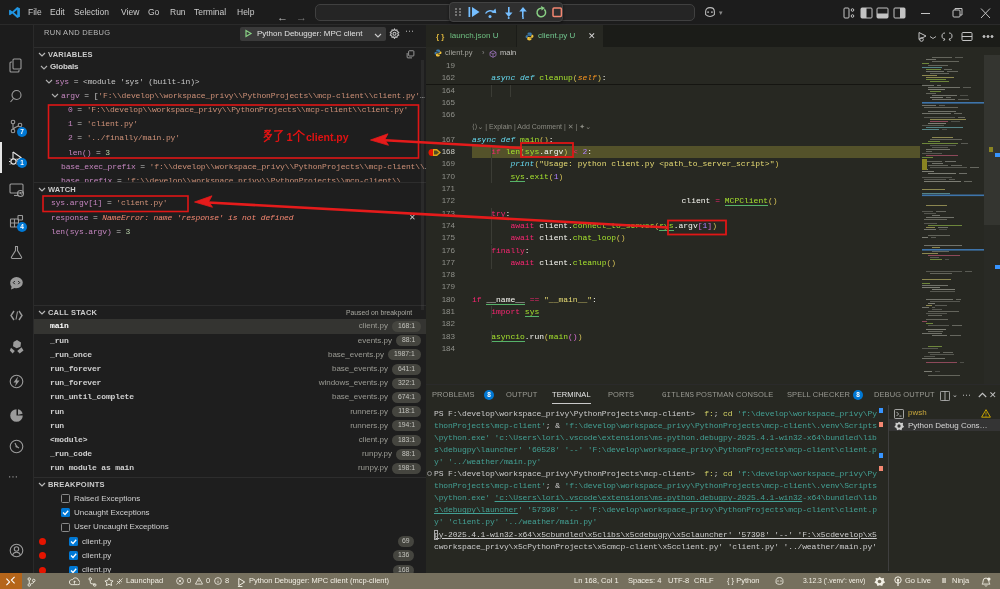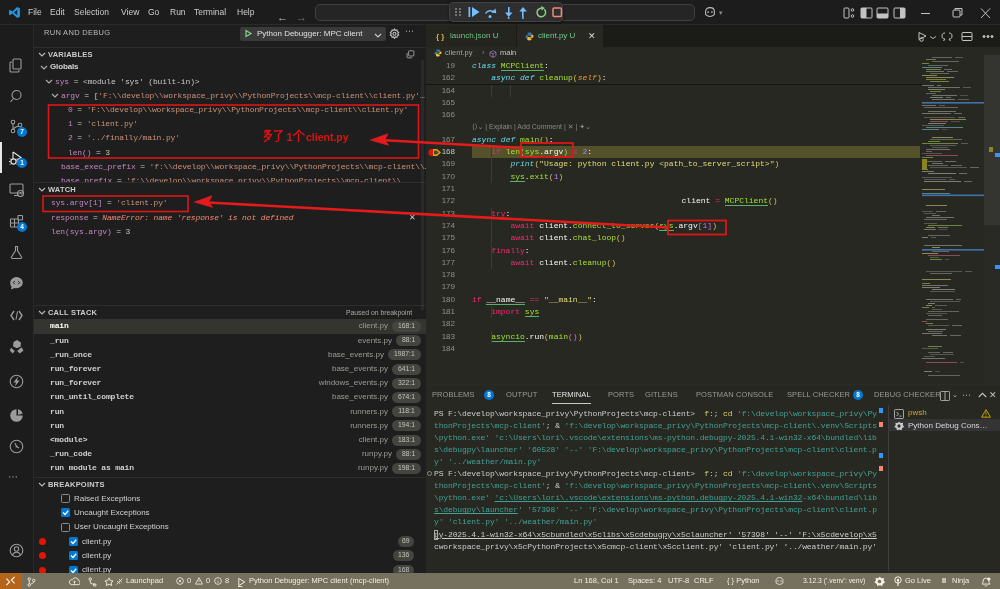--- a/index.html
+++ b/index.html
@@ -366,21 +366,20 @@
         <span class="abs" style="left:56px;top:0;color:#8a8a8a;">›</span>
         <svg class="abs" style="left:63px;top:2.5px" width="8" height="8" viewBox="0 0 12 12">
           <path fill="none" stroke="#b180d7" d="M6 1 10.5 3.5v5L6 11 1.5 8.5v-5z"></path>
           <path fill="none" stroke="#b180d7" d="M1.5 3.5 6 6l4.5-2.5M6 6v5"></path>
         </svg>
         <span class="abs" style="left:74px;top:0;color:#c5c5c2;">main</span>
       </div>
 <div class="abs" style="left:46px;top:121.10000000000001px;width:448px;height:12.3px;background:#54522a;"></div>
 <div class="abs" style="left:0;top:58.6px;width:496px;height:1.5px;background:#151511;"></div>
 <div class="lnum" style="left:1px;top:35.0px;color:#8f908a;">19</div>
-<div class="cl mono" style="top:35.0px;left:46px;"><span class="st">class</span> <span class="fn ul">MCPClient</span>:</div>
 <div class="lnum" style="left:1px;top:47.3px;color:#8f908a;">162</div>
 <div class="cl mono" style="top:47.3px;left:46px;">    <span class="st">async</span> <span class="st">def</span> <span class="fn">cleanup</span><span class="b1">(</span><span class="orn">self</span><span class="b1">)</span>:</div>
 <div class="lnum" style="left:1px;top:59.6px;color:#8f908a;">164</div>
 <div class="lnum" style="left:1px;top:71.9px;color:#8f908a;">165</div>
 <div class="lnum" style="left:1px;top:84.2px;color:#8f908a;">166</div>
 <div class="lnum" style="left:1px;top:108.80000000000001px;color:#8f908a;">167</div>
 <div class="cl mono" style="top:108.80000000000001px;left:46px;"><span class="st">async</span> <span class="st">def</span> <span class="fn">main</span><span class="b1">()</span>:</div>
 <div class="lnum" style="left:1px;top:121.10000000000001px;color:#c8c8c2;">168</div>
 <div class="cl mono" style="top:121.10000000000001px;left:46px;">    <span class="kw">if</span> <span class="fn">len</span><span class="b1">(</span><span class="fn ul">sys</span>.argv<span class="b1">)</span> <span class="kw">&lt;</span> <span class="num">2</span>:</div>
 <div class="lnum" style="left:1px;top:133.4px;color:#8f908a;">169</div>
@@ -582,25 +581,25 @@
 <div class="abs" style="left:569px;top:128px;width:5px;height:4px;background:#3794ff;"></div>
 <div class="abs" style="left:569px;top:240px;width:5px;height:4px;background:#3794ff;"></div>
 <div class="abs" style="left:563px;top:122px;width:4px;height:5px;background:#8a8422;"></div>
 </div>
 <div id="panel" class="abs">
 <div class="ptab" style="left:6px;">PROBLEMS</div>
 <div class="badge" style="left:58px;top:5px;">8</div>
 <div class="ptab" style="left:80px;">OUTPUT</div>
 <div class="ptab" style="left:126px;color:#e7e7e7;border-bottom:1px solid #cacaca;height:19px;">TERMINAL</div>
 <div class="ptab" style="left:182px;">PORTS</div>
-<div class="ptab" style="left:219px;">GITLENS</div>
+<div class="ptab" style="left:236px;font-family:Liberation Mono, monospace;">GITLENS</div>
 <div class="ptab" style="left:270px;">POSTMAN CONSOLE</div>
 <div class="ptab" style="left:361px;">SPELL CHECKER</div>
 <div class="badge" style="left:427px;top:5px;">8</div>
-<div class="ptab" style="left:448px;">DEBUG CHECKER</div>
+<div class="ptab" style="left:448px;">DEBUG OUTPUT</div>
 <svg class="abs" style="left:514px;top:5.5px" width="10" height="10" viewBox="0 0 12 12">
         <rect x="0.5" y="0.5" width="11" height="11" rx="1" stroke="#c3c3c3" fill="none"></rect>
         <path d="M6 0.5v11" stroke="#c3c3c3"></path>
       </svg>
 <div class="abs" style="left:526px;top:0;height:20px;line-height:20px;color:#c3c3c3;font-size:7px;">⌄</div>
 <div class="abs" style="left:536px;top:0;height:20px;line-height:20px;color:#c3c3c3;font-size:9px;letter-spacing:.5px;">⋯</div>
 <svg class="abs" style="left:552px;top:7px" width="9" height="6" viewBox="0 0 9 6">
         <path d="M0.8 5 4.5 1.3 8.2 5" stroke="#c3c3c3" fill="none" stroke-width="1.1"></path>
       </svg>
 <div class="abs" style="left:563px;top:0;height:20px;line-height:20px;color:#c3c3c3;font-size:9px;">✕</div>

